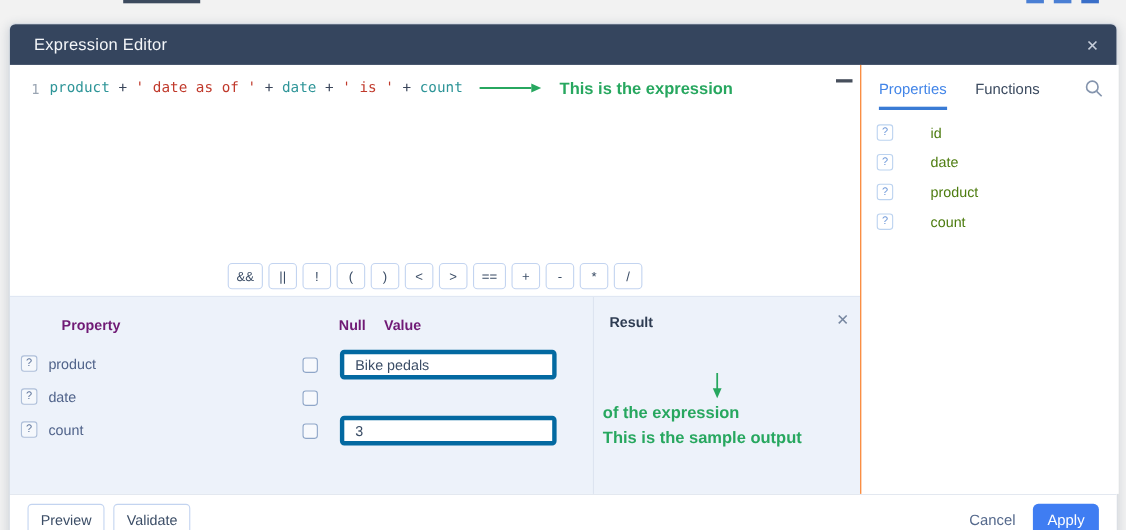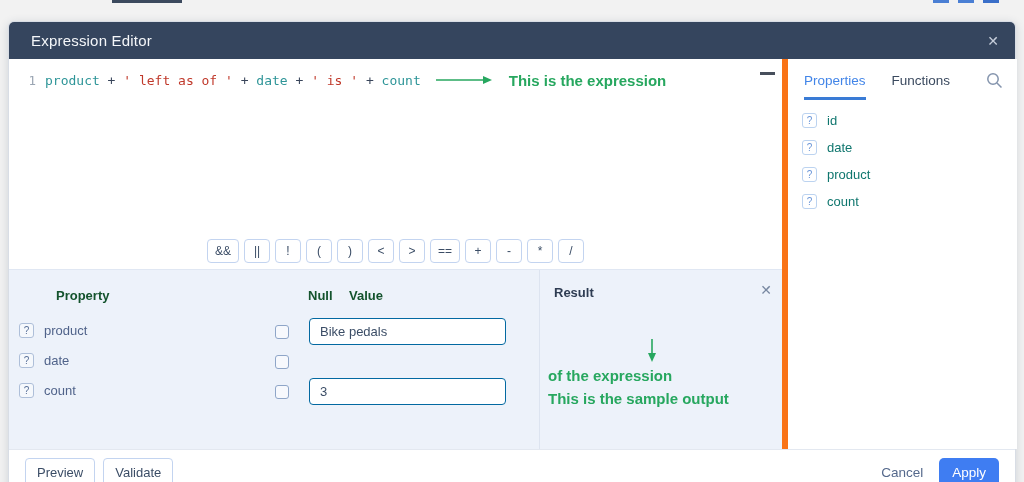--- a/index.html
+++ b/index.html
@@ -37,50 +37,50 @@
 
   .ops-row { position:absolute; left:0; bottom:6px; width:100%; display:flex; justify-content:center; gap:5px; }
   .op-btn { min-width:26px; height:24px; padding:0 7px; background:#fff; border:1px solid #c3d4f0; border-radius:4px;
             color:#3b4d66; font-size:12px; display:flex; align-items:center; justify-content:center; cursor:pointer; }
 
   
   .sim-panel { position:absolute; left:0; top:247px; width:773px; height:180px; background:#edf2fa; border-top:1px solid #e0e7f3; }
   .sim-divider { position:absolute; left:530px; top:0; width:1px; height:100%; background:#dde4f0; }
 
   .sim-table { position:absolute; left:0; top:0; width:530px; height:100%; }
-  .sim-head { position:absolute; top:18px; font-size:13px; font-weight:bold; color:#14532d;padding-left:37px; }
+  .sim-head { position:absolute; top:18px; font-size:13px; font-weight:bold; color:#701a75;padding-left:37px; }
   .head-property { left:10px; } .head-null { left:262px; } .head-value { left:303px; }
   .sim-row { position:absolute; left:0; width:100%; height:27px; }
   .prop-cell { position:absolute; left:10px; top:5px; display:flex; align-items:center; gap:10px; }
   .q-icon { width:15px; height:15px; border:1px solid #aebfd9; border-radius:3px; color:#5a7199; font-size:10px;
             display:flex; align-items:center; justify-content:center; line-height:1; background:rgba(255,255,255,.45); }
   .prop-label { font-size:13px; color:#50638a; }
   .null-box { position:absolute; left:266px; top:7px; width:14px; height:14px; border:1.5px solid #8fa6c8; border-radius:3px;
               background:rgba(255,255,255,.55); cursor:pointer; }
-  .val-input { position:absolute; left:300px; top:0; width:197px; height:27px; background:#fff; border:1px solid #0369a1;
+  .val-input { position:absolute; left:300px; top:0; width:197px; height:27px; background:#fff; border:4px solid #0369a1;
                border-radius:4px; font-size:13px; color:#3b4d66; padding:0 10px; font-family:"Liberation Sans", sans-serif; outline:none; }
 
   .sim-result { position:absolute; left:530px; top:0; width:251px; height:100%; }
   .result-head { position:absolute; left:15px; top:15px; font-size:13px; font-weight:bold; color:#2e3c52; }
   .result-close { position:absolute; right:18px; top:12px; color:#7787a0; font-size:14px; cursor:pointer; }
   .result-box { position:absolute; left:2px; top:43px; border:2px solid #27a75f; padding:4px 8px;
                 font-size:12.5px; color:#5a7094; white-space:nowrap; }
   .result-arrow { position:absolute; left:0; top:69px; }
   .result-note { position:absolute; left:9px; top:94px; color:#27a75f; font-size:15px; font-weight:bold; line-height:23px; }
 
   
-  .sidebar { position:absolute; left:773px; top:37px; width:235px; height:390px; background:#fff; border-left:6px solid #f97316; }
+  .sidebar { position:absolute; left:773px; top:37px; width:235px; height:390px; background:#fff; border-left:1px solid #f97316; }
   .tabs { position:relative; display:flex; gap:26px; padding:14px 16px 0 16px; }
   .tab { font-size:13.5px; color:#3b4a5f; padding-bottom:9px; cursor:pointer; }
   .tab.active { color:#4285e8; border-bottom:3px solid #3a7bd5; }
   .search-icon { position:absolute; right:14px; top:13px; cursor:pointer; }
   .side-list { margin-top:7px; }
   .side-item { display:flex; align-items:center; gap:10px; height:27px; padding-left:14px; cursor:pointer; }
   .side-item .q-icon { border-color:#bcd3f0; color:#6b96d8; background:#fff; }
-  .side-item .side-label { font-size:13px; color:#0f766e; }
+  .side-item .side-label { font-size:13px; color:#4d7c0f;margin-left:24px; }
 
   
   .footer { position:absolute; left:0; top:427px; width:100%; height:46px; background:#fff; border-top:1px solid #e3e8f0;
             border-radius:0 0 5px 5px; display:flex; align-items:center; padding:0 16px; }
   .ghost-btn { background:#fff; border:1px solid #c3d4f0; border-radius:4px; color:#3b4d66; font-size:13px;
                padding:6px 11px; margin-right:8px; cursor:pointer; font-family:"Liberation Sans", sans-serif; }
   .footer-right { margin-left:auto; display:flex; align-items:center; gap:16px; }
   .cancel-btn { color:#55698c; font-size:13.5px; cursor:pointer; background:none; border:none; font-family:"Liberation Sans", sans-serif; }
   .apply-btn { background:#3f7df2; color:#fff; border:none; border-radius:5px; font-size:13.5px; padding:7px 13px;
                cursor:pointer; font-family:"Liberation Sans", sans-serif; }
@@ -101,21 +101,21 @@
   <div class="modal">
 
     <div class="titlebar">
       <span class="title">Expression Editor</span>
       <span class="close">✕</span>
     </div>
 
     <div class="editor">
       <div class="code-line">
         <span class="gutter">1</span>
-        <span id="expr-tokens"><span class="tok-identifier">product</span><span class="tok-operator"> + </span><span class="tok-string">' left as of '</span><span class="tok-operator"> + </span><span class="tok-identifier">date</span><span class="tok-operator"> + </span><span class="tok-string">' is '</span><span class="tok-operator"> + </span><span class="tok-identifier">count</span></span>
+        <span id="expr-tokens"><span class="tok-identifier">product</span><span class="tok-operator"> + </span><span class="tok-string">' date as of '</span><span class="tok-operator"> + </span><span class="tok-identifier">date</span><span class="tok-operator"> + </span><span class="tok-string">' is '</span><span class="tok-operator"> + </span><span class="tok-identifier">count</span></span>
         <svg class="expr-arrow" width="58" height="12" viewBox="0 0 58 12">
           <line x1="1" y1="6" x2="48" y2="6" stroke="#27a75f" stroke-width="1.6"></line>
           <polygon points="48,2 57,6 48,10" fill="#27a75f"></polygon>
         </svg>
         <span class="expr-note">This is the expression</span>
       </div>
       <div class="scroll-dash"></div>
       <div class="ops-row" id="ops-row">
           <button class="op-btn">&amp;&amp;</button>
           <button class="op-btn">||</button>

